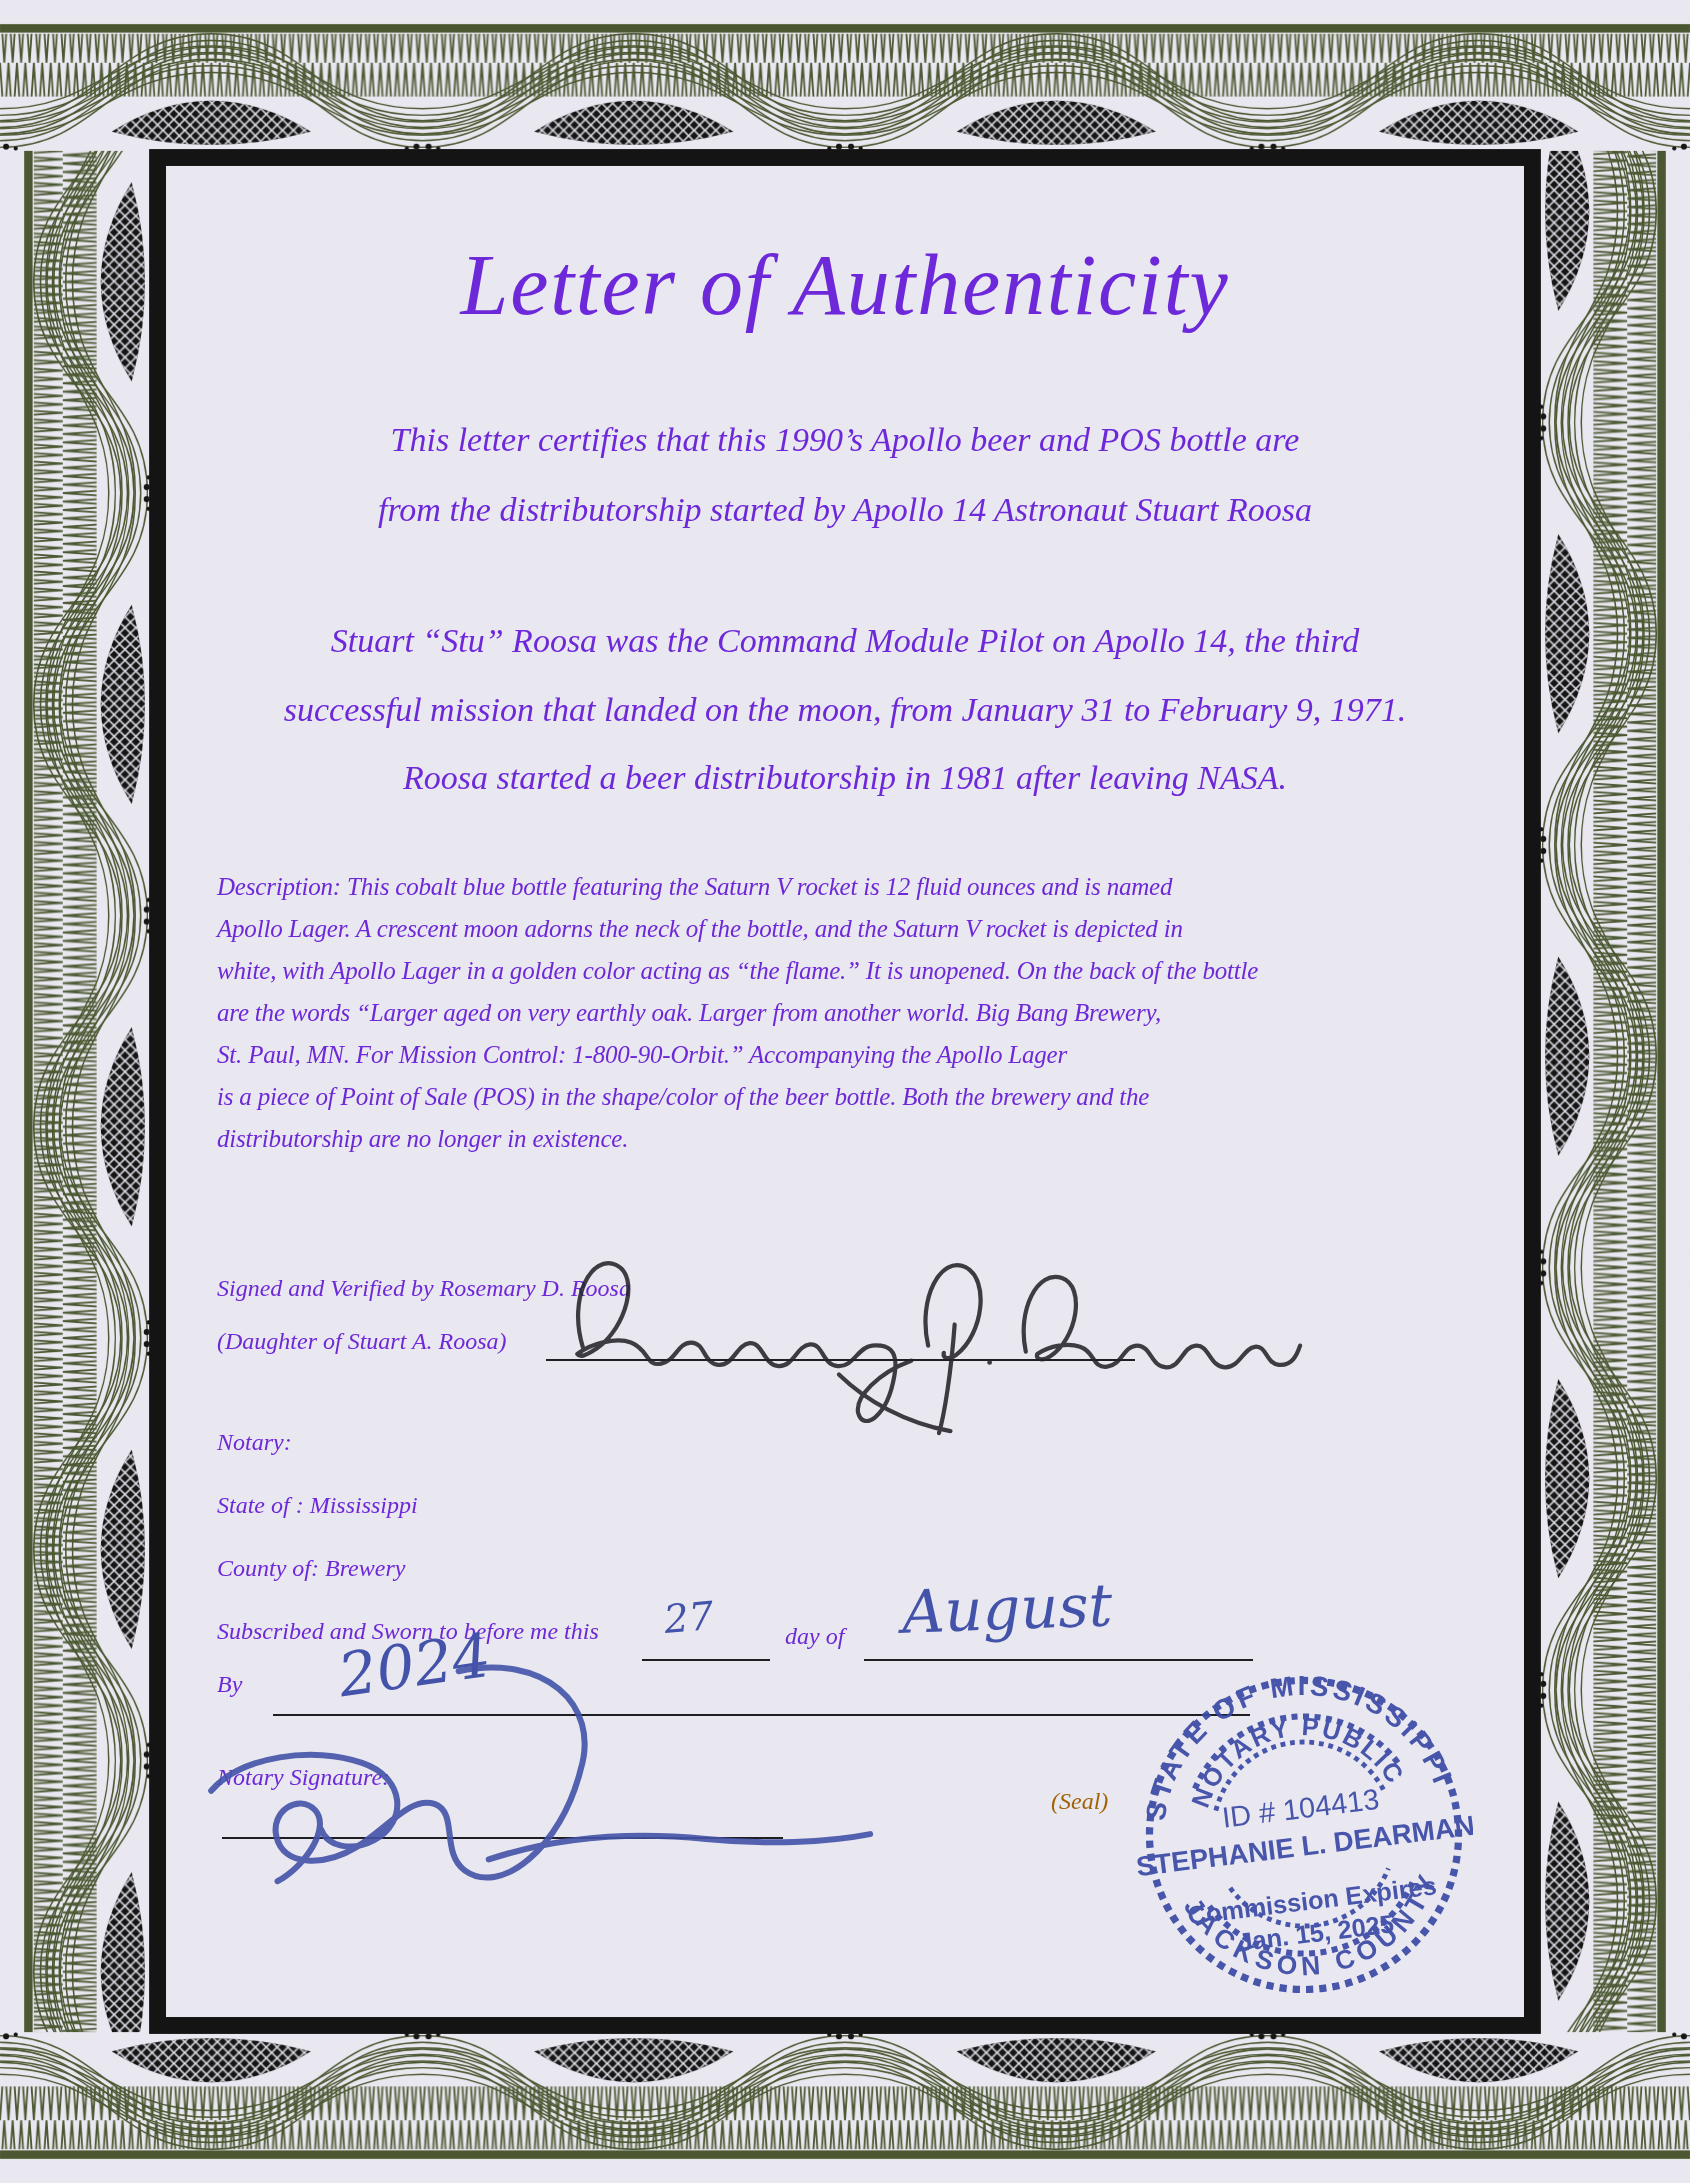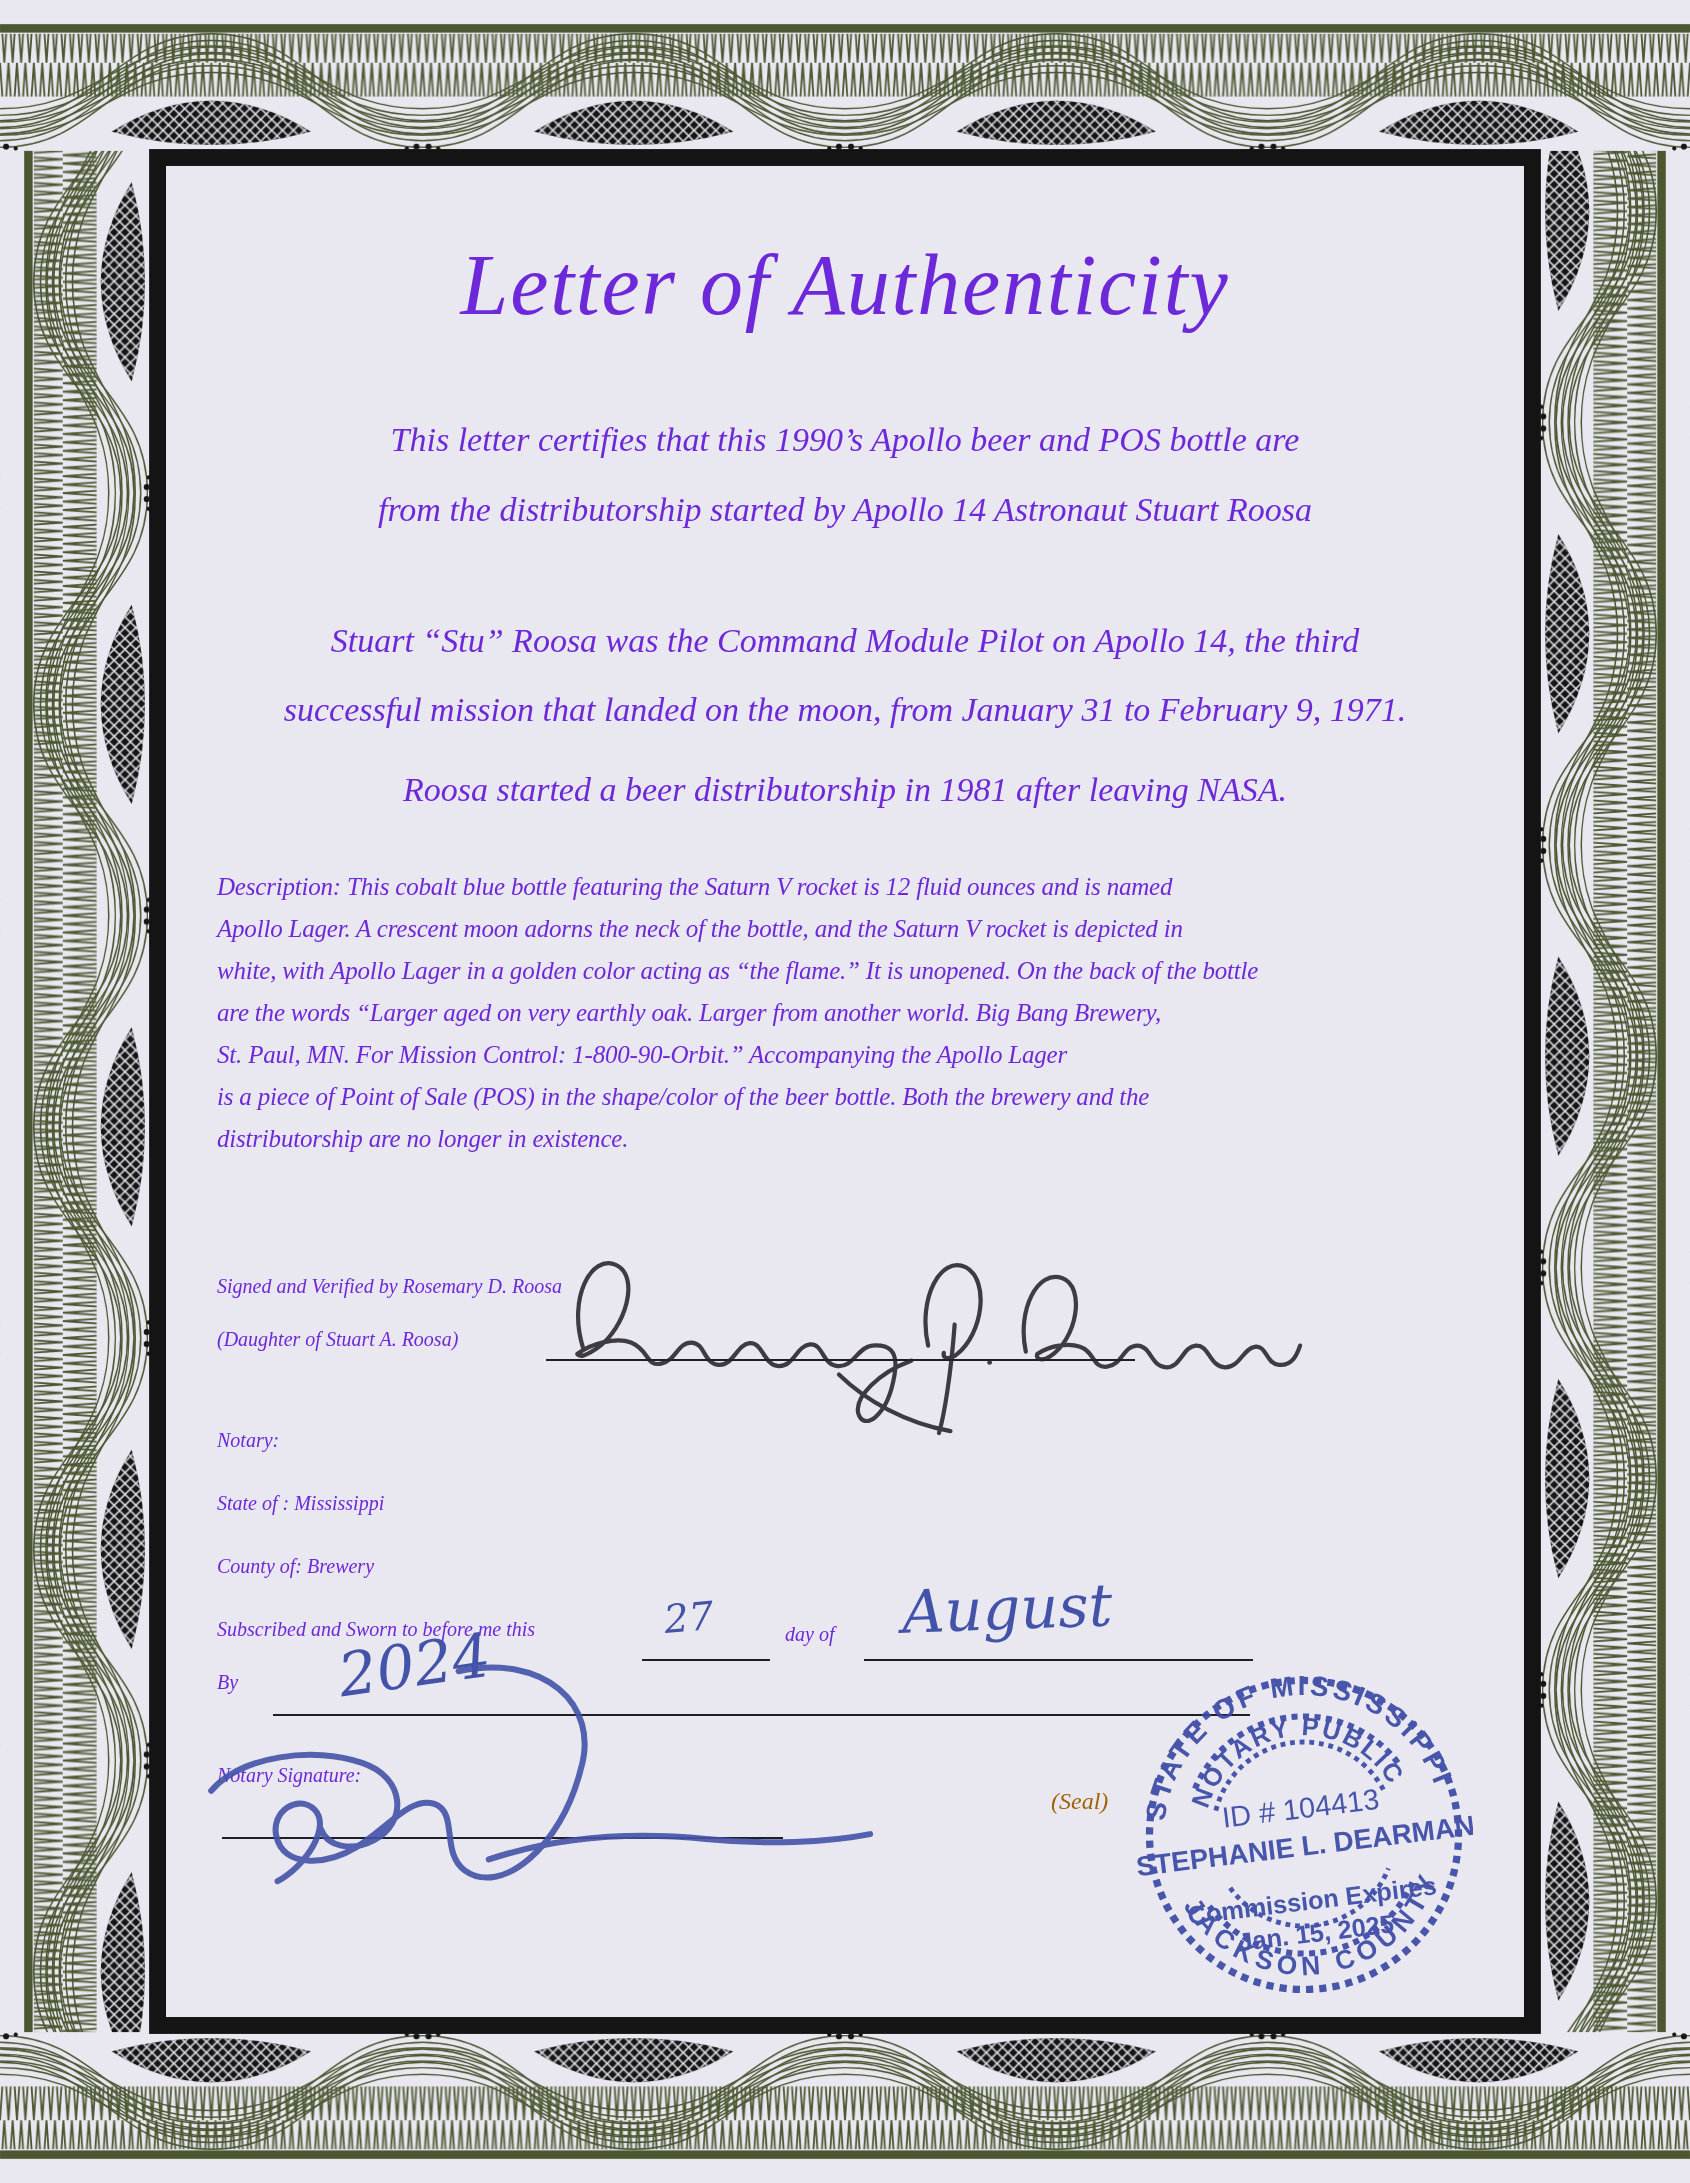--- a/index.html
+++ b/index.html
@@ -6,21 +6,21 @@
   .certificate{
     position:relative;width:1690px;height:2183px;overflow:hidden;
     background:#e9e7ef;
     font-family:"Liberation Serif", serif;
   }
   .abs{position:absolute;white-space:nowrap;}
   .script{font-style:italic;color:#6d28d9;}
   .title{font-size:86px;letter-spacing:1.8px;width:100%;text-align:center;}
   .para{font-size:34px;width:100%;text-align:center;}
   .desc{font-size:25px;left:217px;letter-spacing:-0.2px;margin-top:17px;}
-  .label{font-size:20px;left:217px;}
+  .label{font-size:24px;left:217px;}
   .hand{font-family:"DejaVu Serif", serif;font-style:italic;color:#4353a9;}
   .uline{position:absolute;background:#1f1e23;height:2.4px;}
   .seal-label{font-size:24px;font-style:italic;color:#a16207;}
   svg text{font-family:"Liberation Sans", sans-serif;}
 </style>
 </head>
 <body>
 
 <div class="certificate">
 
@@ -74,21 +74,21 @@
     <rect x="261" y="261" width="2278" height="3095" fill="none" stroke="#141414" stroke-width="28"></rect>
   </svg>
 
   <div class="abs script title" style="top:235px;left:0;">Letter of Authenticity</div>
 
   <div class="abs script para" style="top:421px;left:0;">This letter certifies that this 1990’s Apollo beer and POS bottle are</div>
   <div class="abs script para" style="top:491px;left:0;">from the distributorship started by Apollo 14 Astronaut Stuart Roosa</div>
 
   <div class="abs script para" style="top:622px;left:0;">Stuart “Stu” Roosa was the Command Module Pilot on Apollo 14, the third</div>
   <div class="abs script para" style="top:691px;left:0;">successful mission that landed on the moon, from January 31 to February 9, 1971.</div>
-  <div class="abs script para" style="top:759px;left:0;margin-top:12px;">Roosa started a beer distributorship in 1981 after leaving NASA.</div>
+  <div class="abs script para" style="top:759px;left:0;">Roosa started a beer distributorship in 1981 after leaving NASA.</div>
 
   <div class="abs script desc" style="top:856px;">Description:  This cobalt blue bottle featuring the Saturn V rocket is 12 fluid ounces and is named</div>
   <div class="abs script desc" style="top:898px;">Apollo Lager.  A crescent moon adorns the neck of the bottle, and the Saturn V rocket is depicted in</div>
   <div class="abs script desc" style="top:940px;">white, with Apollo Lager in a golden color acting as “the flame.”  It is unopened.  On the back of the bottle</div>
   <div class="abs script desc" style="top:982px;">are the words “Larger aged on very earthly oak.  Larger from another world.  Big Bang Brewery,</div>
   <div class="abs script desc" style="top:1024px;">St. Paul, MN. For Mission Control: 1-800-90-Orbit.”  Accompanying the Apollo Lager</div>
   <div class="abs script desc" style="top:1066px;">is a piece of Point of Sale (POS) in the shape/color of the beer bottle.  Both the brewery and the</div>
   <div class="abs script desc" style="top:1108px;">distributorship are no longer in existence.</div>
 
   <div class="abs script label" style="top:1275px;">Signed and Verified by Rosemary D. Roosa</div>

